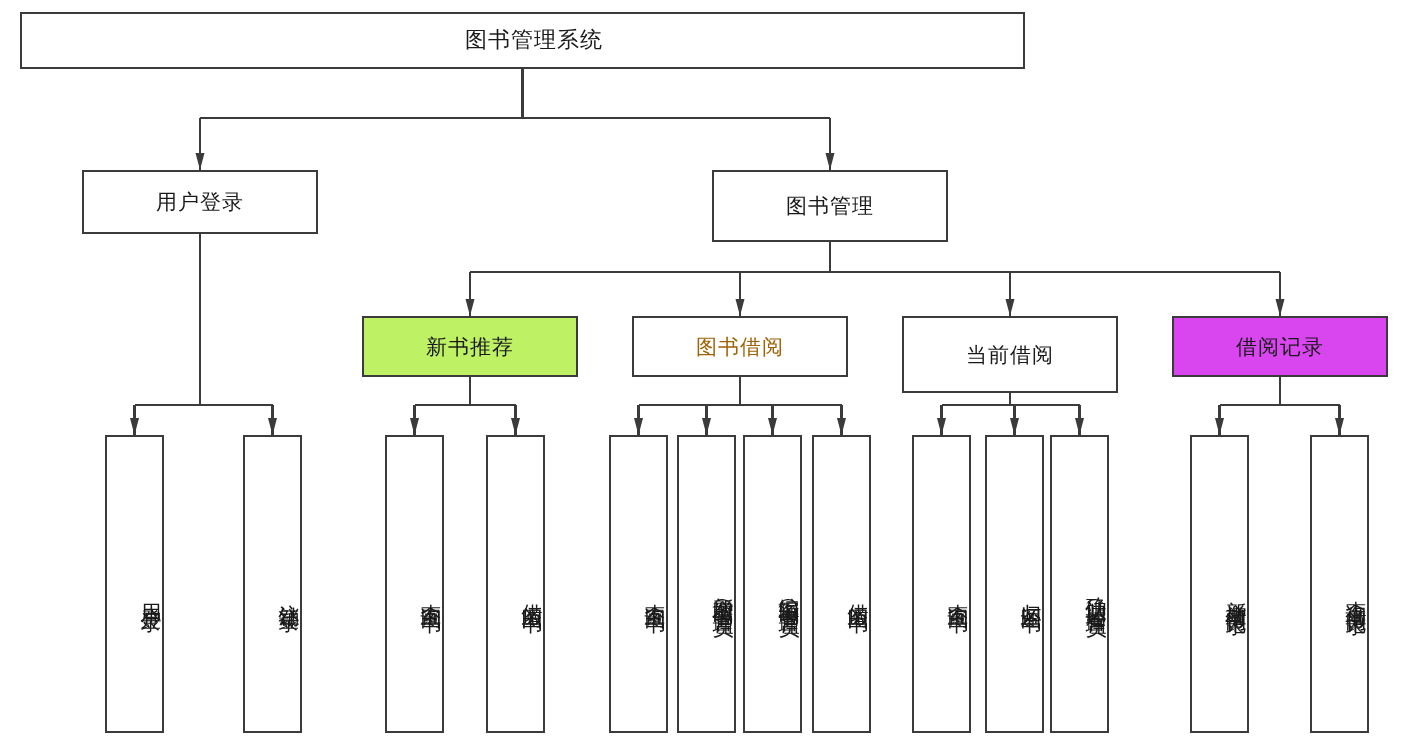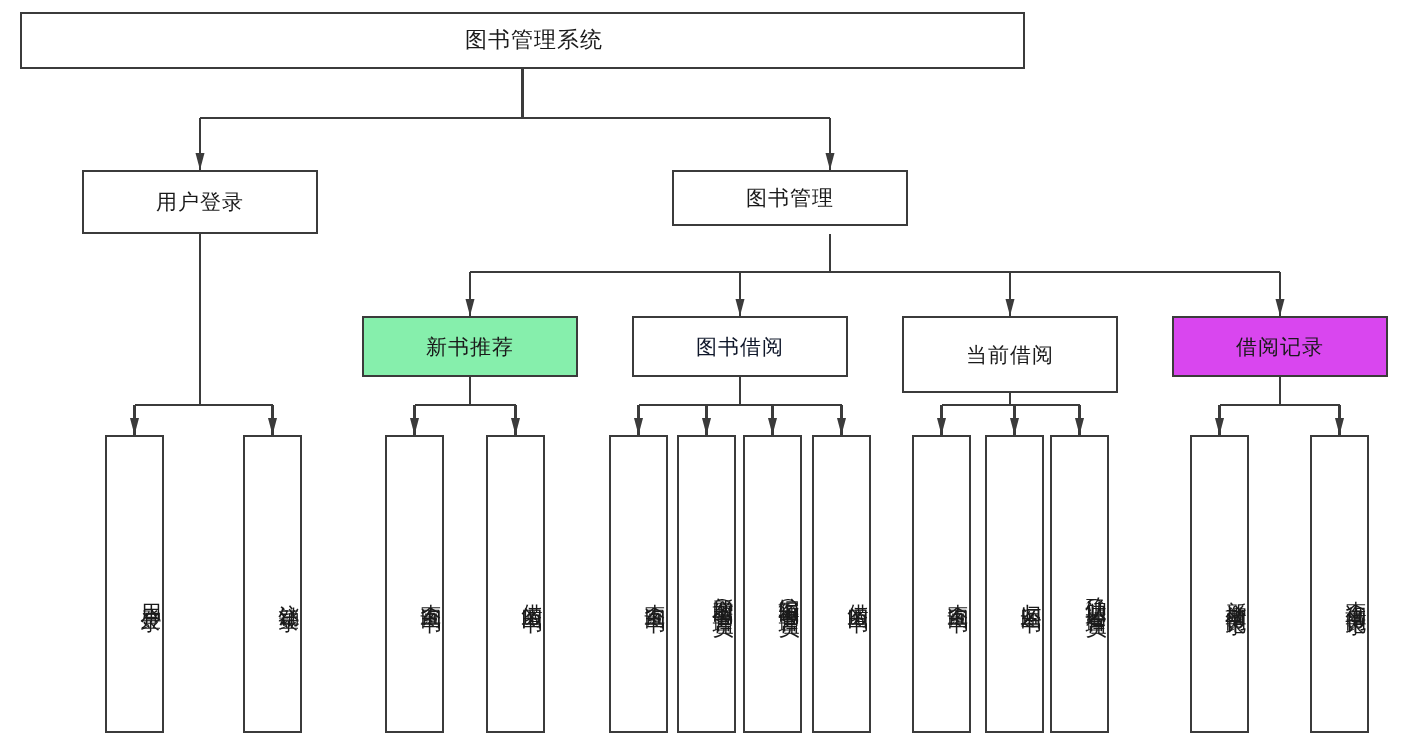--- a/index.html
+++ b/index.html
@@ -127,27 +127,27 @@
       <line x1="1339.5" y1="405" x2="1339.5" y2="435" stroke="#3b3b3b" stroke-width="2.4" shape-rendering="crispEdges"></line>
       <polygon points="1335,418 1344,418 1339.5,435" fill="#3b3b3b"></polygon>
     </svg>
   <div id="nodes">
       <div class="node horiz root" style="left: 20px; top: 12px; width: 1005px; height: 57px; border-color: rgb(59, 59, 59); background: rgb(255, 255, 255); color: rgb(26, 26, 26);">
         <span>图书管理系统</span>
       </div>
       <div class="node horiz" style="left: 82px; top: 170px; width: 236px; height: 64px; border-color: rgb(59, 59, 59); background: rgb(255, 255, 255); color: rgb(26, 26, 26);">
         <span>用户登录</span>
       </div>
-      <div class="node horiz" style="left: 672px; top: 170px; width: 236px; height: 56px; border-color: rgb(59, 59, 59); background: rgb(255, 255, 255); color: rgb(26, 26, 26);">
+      <div class="node horiz" style="left: 712px; top: 170px; width: 236px; height: 72px; border-color: rgb(59, 59, 59); background: rgb(255, 255, 255); color: rgb(26, 26, 26);">
         <span>图书管理</span>
       </div>
-      <div class="node horiz" style="left: 362px; top: 316px; width: 216px; height: 61px; border-color: rgb(59, 59, 59); background: #86efac; color: rgb(26, 26, 26);">
+      <div class="node horiz" style="left: 362px; top: 316px; width: 216px; height: 61px; border-color: rgb(59, 59, 59); background: #bef264; color: rgb(26, 26, 26);">
         <span>新书推荐</span>
       </div>
-      <div class="node horiz" style="left: 632px; top: 316px; width: 216px; height: 61px; border-color: rgb(59, 59, 59); background: rgb(255, 255, 255); color: #0f172a;">
+      <div class="node horiz" style="left: 632px; top: 316px; width: 216px; height: 61px; border-color: rgb(59, 59, 59); background: rgb(255, 255, 255); color: #a16207;">
         <span>图书借阅</span>
       </div>
       <div class="node horiz" style="left: 902px; top: 316px; width: 216px; height: 77px; border-color: rgb(59, 59, 59); background: rgb(255, 255, 255); color: rgb(26, 26, 26);">
         <span>当前借阅</span>
       </div>
       <div class="node horiz" style="left: 1172px; top: 316px; width: 216px; height: 61px; border-color: rgb(59, 59, 59); background: #d946ef; color: rgb(26, 26, 26);">
         <span>借阅记录</span>
       </div>
       <div class="node vert" style="left: 105px; top: 435px; width: 59px; height: 298px; border-color: rgb(59, 59, 59); background: rgb(255, 255, 255); color: rgb(26, 26, 26);">
         <span class="vtext">用户登录</span>

